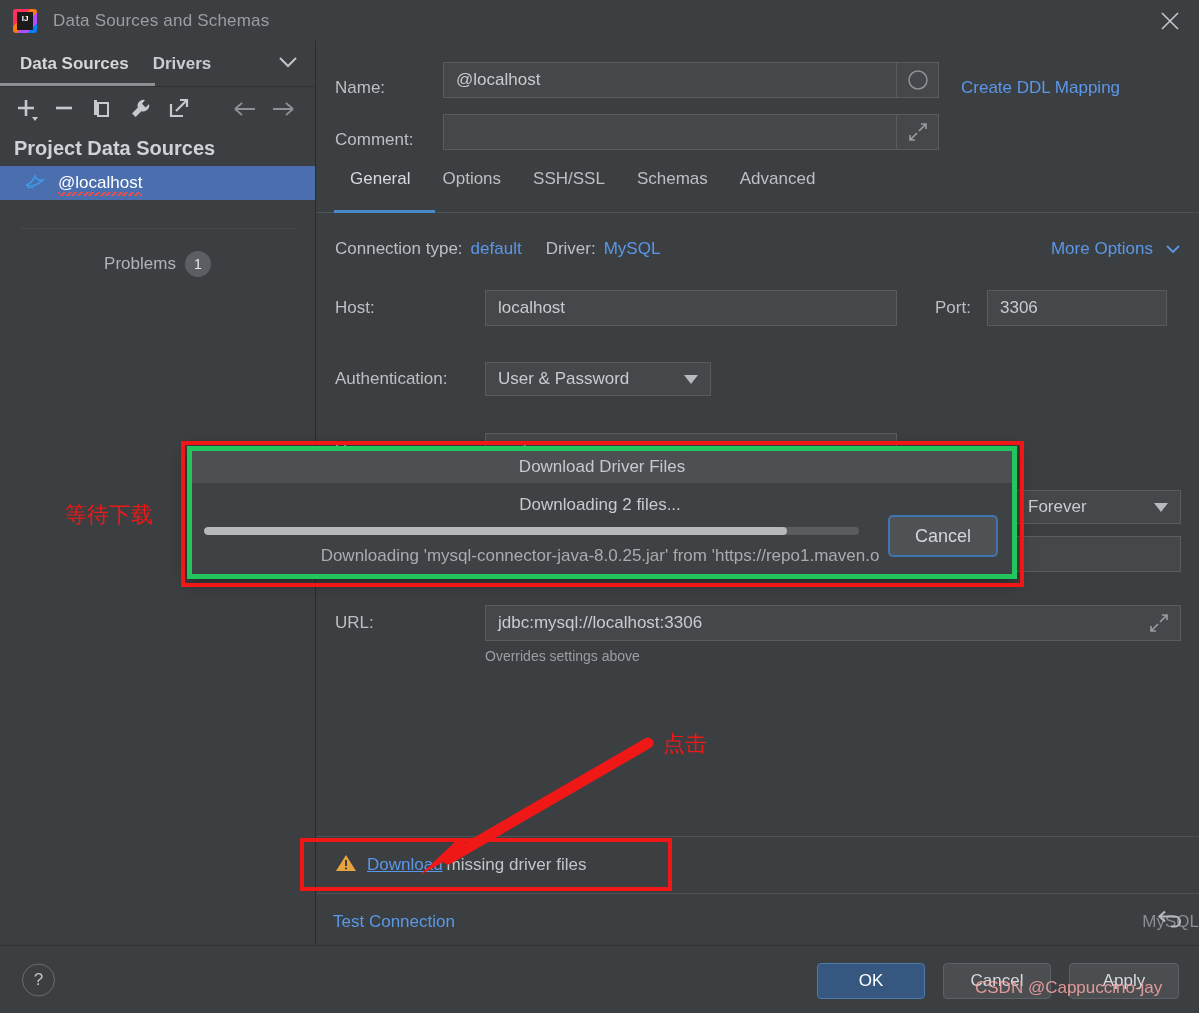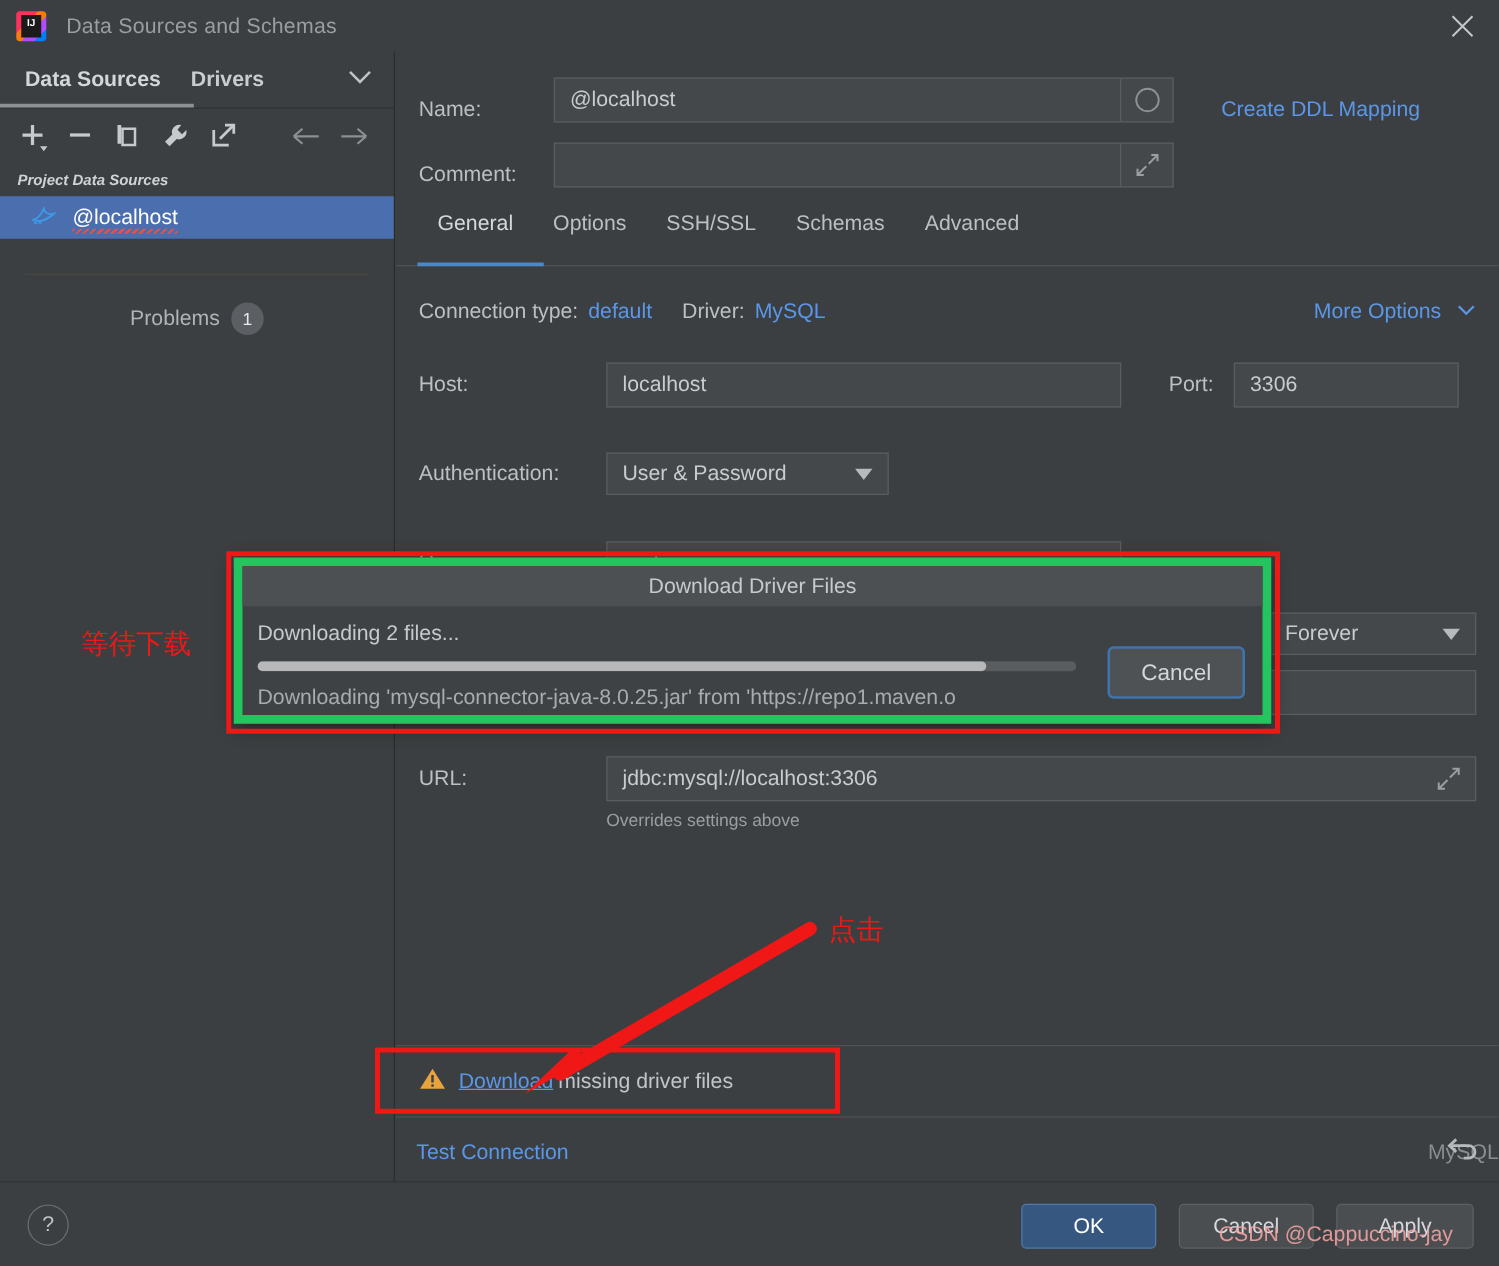--- a/index.html
+++ b/index.html
@@ -63,21 +63,21 @@
   .sidebar-toolbar {
     height: 44px; display: flex; align-items: center; position: relative;
   }
   .tb-icon {
     width: 38px; height: 44px; display: flex; align-items: center;
     justify-content: center; position: relative;
   }
   .tb-icon.first { margin-left: 8px; }
   .tb-nav { margin-left: auto; }
   .section-title {
-    padding: 6px 0 6px 14px; font-size: 12px; font-weight: bold; color: #cfd2d6; font-style: italic;
+    padding: 6px 0 6px 14px; font-size: 20px; font-weight: bold; color: #cfd2d6;
   }
   .ds-row {
     height: 34px; background: #4b6eaf; display: flex; align-items: center;
     padding-left: 24px; position: relative;
   }
   .ds-row .ds-label {
     font-size: 17px; color: #ffffff; margin-left: 12px;
     position: relative;
   }
   .squiggle {
@@ -150,22 +150,23 @@
     position: absolute; left: 0; right: 0; height: 56px;
     display: flex; align-items: center; padding-left: 16px; gap: 38px;
     font-size: 17px;
   }
   .muted { color: #8a8d91; }
   .revert-icon { position: absolute; right: 18px; top: 50%; transform: translateY(-50%); }
 
   
   .dlg {
     position: absolute; left: 187px; top: 446px; width: 830px; height: 133px;
-    background: #3f4244; border: 7px solid #22c55e;
+    background: #3f4244; border: 5px solid #22c55e;
     box-shadow: 0 3px 14px rgba(0,0,0,.45);
+    text-align: center;
   }
   .dlg-title {
     height: 32px; background: #4c5053; display: flex; align-items: center;
     justify-content: center; font-size: 17px; color: #c6c9cd;
   }
   .dlg-body { position: relative; height: 100px; padding: 12px 16px 0 12px; }
   .dlg-head { font-size: 17px; color: #c6c9cd; }
   .progress {
     margin-top: 12px; width: 655px; height: 8px; border-radius: 4px;
     background: #5a5d5f; overflow: hidden;
@@ -312,21 +313,21 @@
     <div class="form-row" style="position:absolute; left:18px; top:18px;">
       <div class="form-label" style="width:108px">Name:</div>
       <div class="input" style="width:496px">
         <span>@localhost</span>
         <span class="field-adorn">
           <svg width="22" height="22" viewBox="0 0 22 22">
             <circle cx="11" cy="11" r="9" fill="none" stroke="#8e9195" stroke-width="1.5"></circle>
           </svg>
         </span>
       </div>
-      <div class="link" style="margin-left:38px">Create DDL Mapping</div>
+      <div class="link" style="margin-left:22px">Create DDL Mapping</div>
     </div>
 
     <div class="form-row" style="position:absolute; left:18px; top:70px;">
       <div class="form-label" style="width:108px">Comment:</div>
       <div class="input" style="width:496px">
         <span></span>
         <span class="field-adorn">
           <svg width="20" height="20" viewBox="0 0 20 20">
             <path d="M11 9 L18 2 M13 2 L18 2 L18 7" stroke="#9a9da1" stroke-width="1.6" fill="none"></path>
             <path d="M9 11 L2 18 M7 18 L2 18 L2 13" stroke="#9a9da1" stroke-width="1.6" fill="none"></path>

